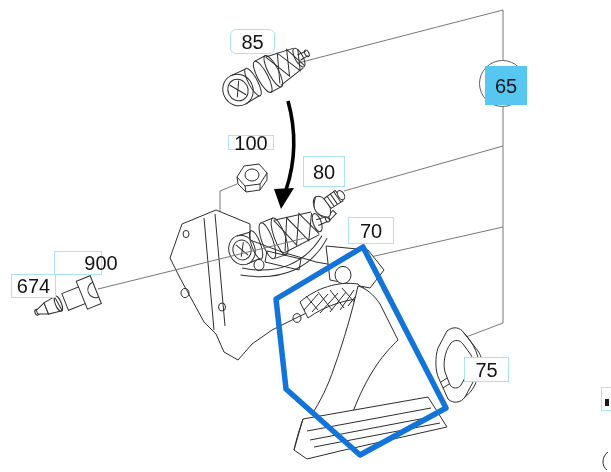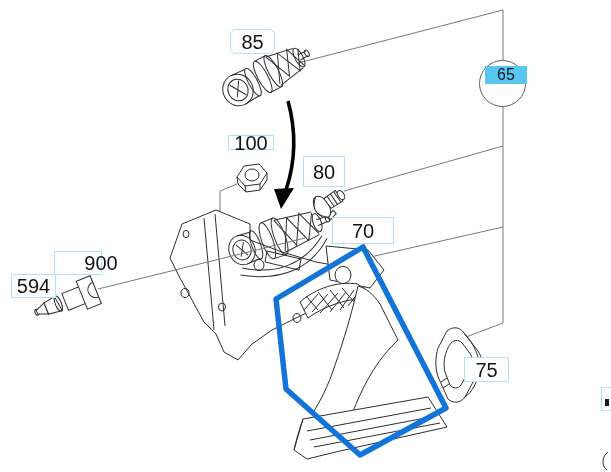--- a/index.html
+++ b/index.html
@@ -11,23 +11,23 @@
   .lead{stroke:var(--leader-gray,#787878);fill:none;stroke-width:1;}
   .sel{stroke:var(--selection-blue,#1274D8);fill:none;stroke-width:5.5;
        stroke-linejoin:round;stroke-linecap:round;}
   .arrow{stroke:#000;fill:none;stroke-width:3.6;}
   .arrowhead{fill:#000;stroke:none;}
   .callout{position:absolute;display:flex;align-items:center;justify-content:center;
            background:#fff;border:1.6px solid var(--label-border,#AEE3F5);
            font-size:20px;line-height:1;color:var(--text-color,#141414);box-sizing:border-box;}
   .balloon{position:absolute;left:479px;top:60px;width:47px;height:47px;border-radius:50%;
            border:1.3px solid #5F5F5F;background:#fff;box-sizing:border-box;}
-  .balloon-hl{position:absolute;left:485px;top:66px;width:42px;height:18px;
+  .balloon-hl{position:absolute;left:485px;top:66px;width:42px;height:39px;
               background:var(--highlight-cyan,#57C7EF);display:flex;align-items:center;
-              justify-content:center;font-size:16px;line-height:1;color:#10161F;}
+              justify-content:center;font-size:20px;line-height:1;color:#10161F;}
   .partial-box{position:absolute;left:601px;top:387px;width:16px;height:24px;
                background:#fff;border:1.6px solid var(--label-border,#AEE3F5);box-sizing:border-box;}
   .partial-glyph{position:absolute;left:3px;top:11px;width:4px;height:7px;background:#1a1a1a;}
 </style>
 </head>
 <body>
 
 <div class="canvas">
 
   <svg width="611" height="472" viewBox="0 0 611 472">
@@ -152,22 +152,22 @@
   </svg>
 
   <div class="balloon"></div>
   <div class="balloon-hl">
     <span>65</span>
   </div>
 
   <div class="callout" style="left:230px;top:29px;width:45px;height:25px;border-radius:6px;">85</div>
   <div class="callout" style="left:228px;top:135px;width:46px;height:15px;">100</div>
   <div class="callout" style="left:303px;top:156px;width:42px;height:31px;">80</div>
-  <div class="callout" style="left:332px;top:217px;width:62px;height:27px;">70</div>
+  <div class="callout" style="left:348px;top:217px;width:46px;height:27px;">70</div>
   <div class="callout" style="left:464px;top:357px;width:45px;height:25px;">75</div>
   <div class="callout" style="left:54px;top:251px;width:45px;height:24px;padding-left:46px;">900</div>
-  <div class="callout" style="left:11px;top:274px;width:45px;height:24px;">594</div>
+  <div class="callout" style="left:11px;top:274px;width:45px;height:24px;">674</div>
 
   <div class="partial-box">
     <span class="partial-glyph"></span>
   </div>
 
 </div>
 
 </body></html>

